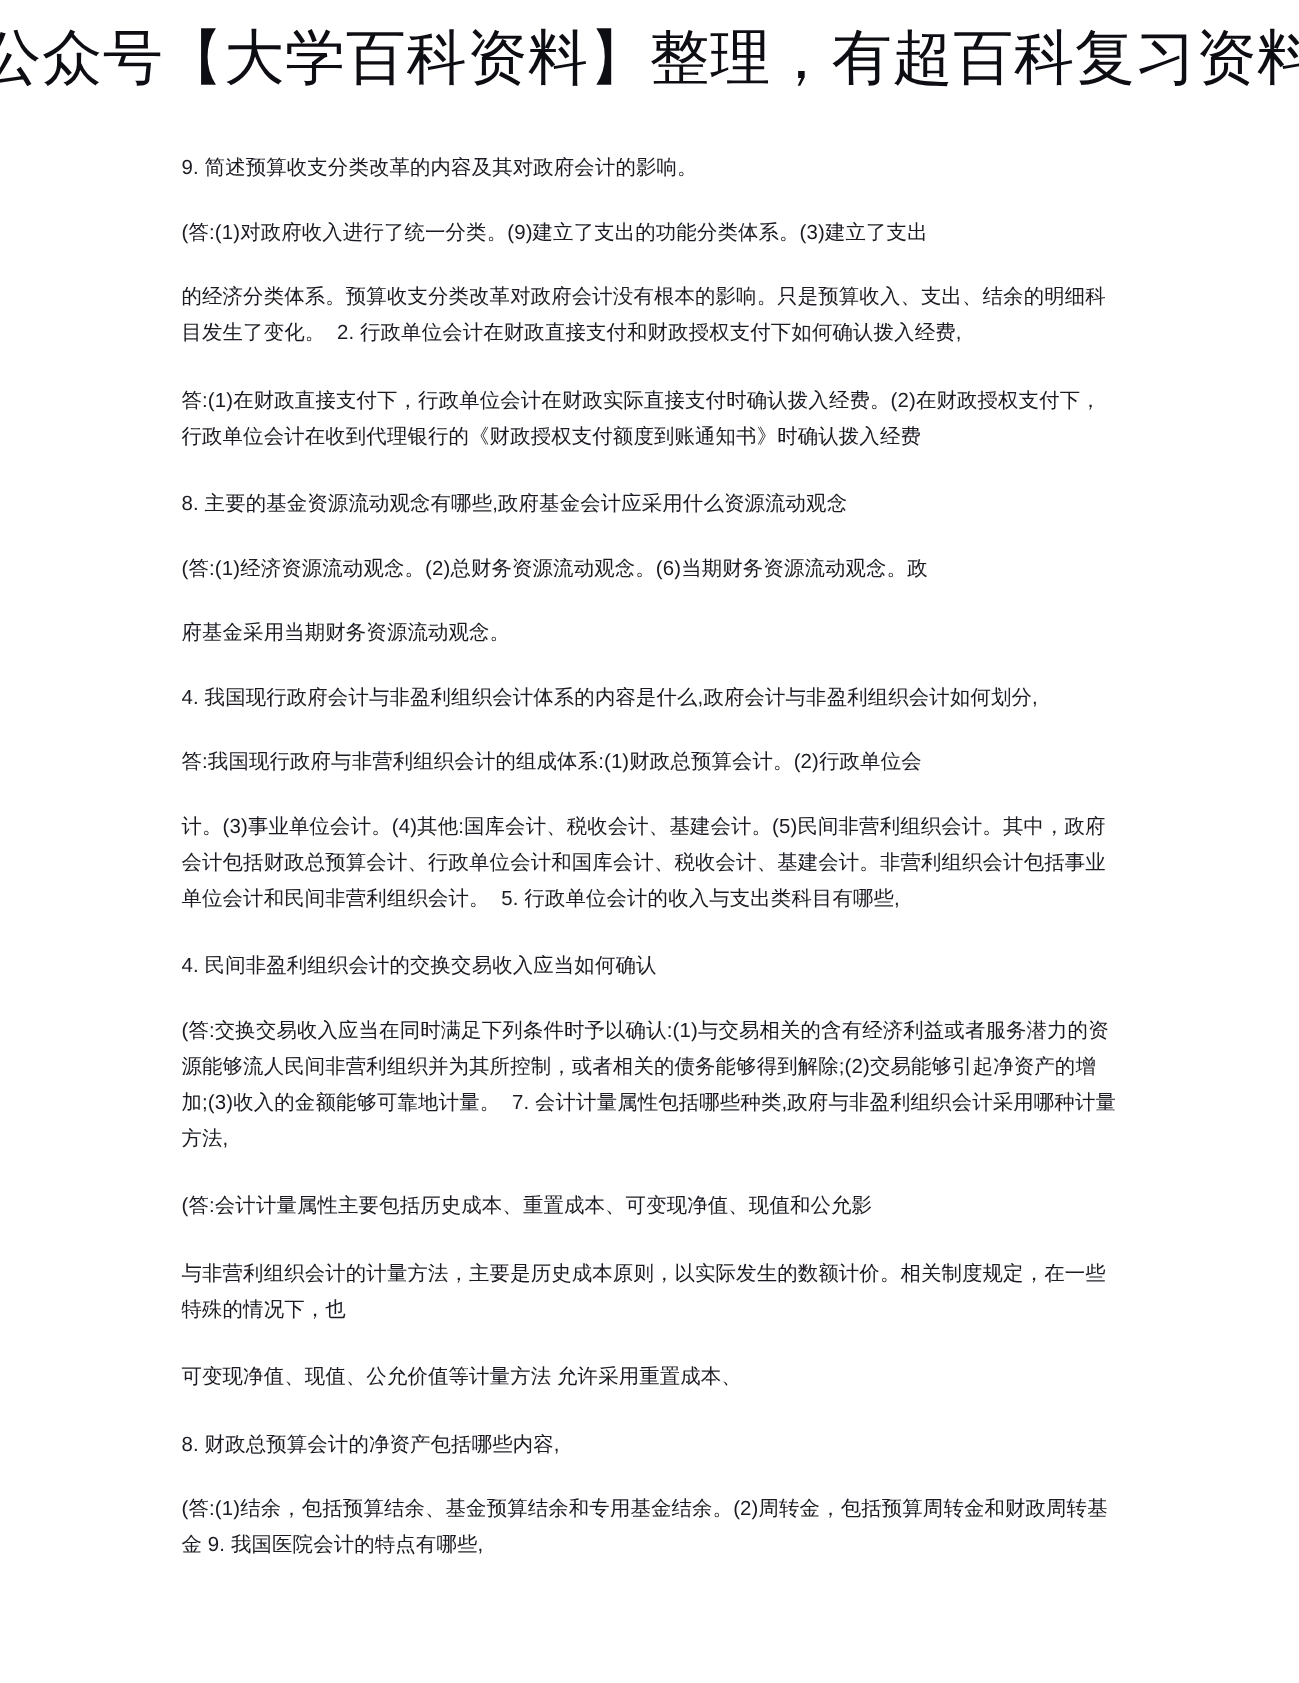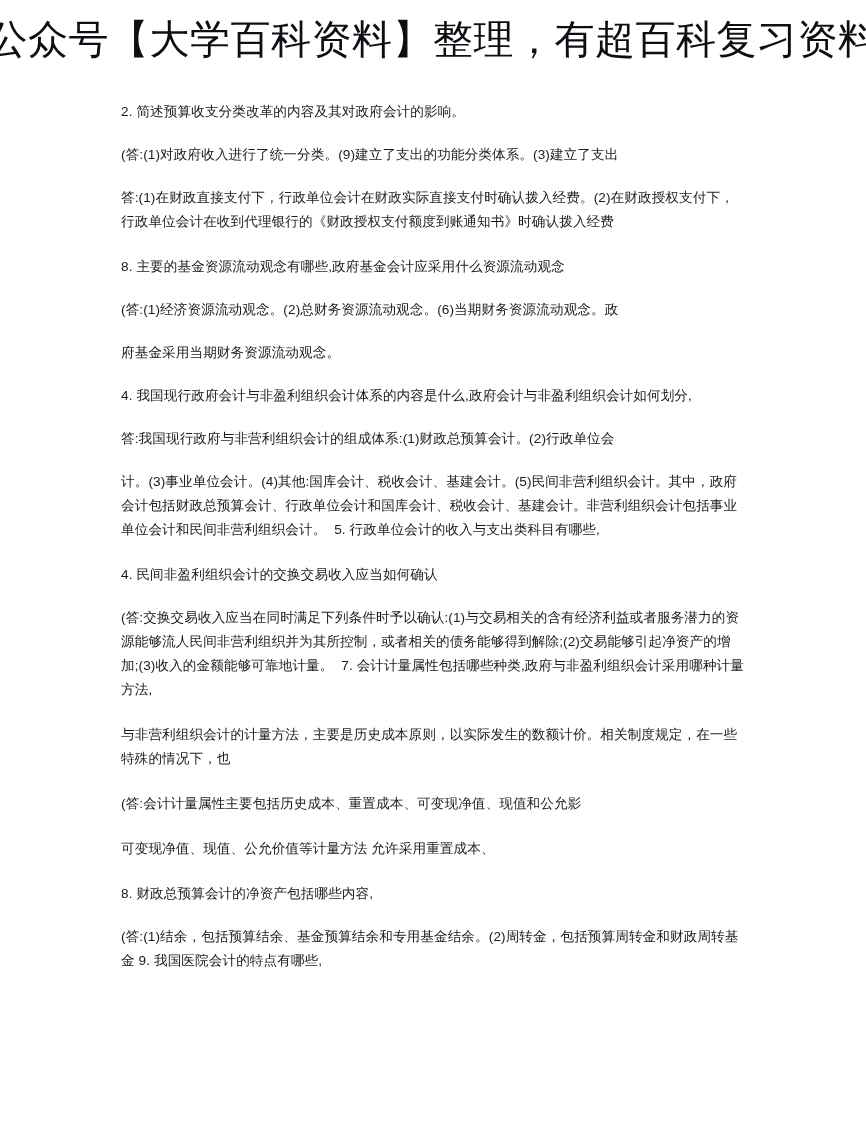--- a/index.html
+++ b/index.html
@@ -72,47 +72,48 @@
 <body>
 
 <div class="page">
 
   <div class="banner">
     <div class="banner-title">公众号【大学百科资料】整理，有超百科复习资料</div>
   </div>
 
   <div class="body-col">
 
-    <p class="para">2. 简述预算收支分类改革的内容及其对政府会计的影响。</p>
+    <p class="para">9. 简述预算收支分类改革的内容及其对政府会计的影响。</p>
 
     <p class="para">(答:(1)对政府收入进行了统一分类。(9)建立了支出的功能分类体系。(3)建立了支出</p>
 
+    <p class="para gap-lg">的经济分类体系。预算收支分类改革对政府会计没有根本的影响。只是预算收入、支出、结余的明细科目发生了变化。  2. 行政单位会计在财政直接支付和财政授权支付下如何确认拨入经费,</p>
 
     <p class="para gap-lg">答:(1)在财政直接支付下，行政单位会计在财政实际直接支付时确认拨入经费。(2)在财政授权支付下，行政单位会计在收到代理银行的《财政授权支付额度到账通知书》时确认拨入经费</p>
 
     <p class="para">8. 主要的基金资源流动观念有哪些,政府基金会计应采用什么资源流动观念</p>
 
     <p class="para">(答:(1)经济资源流动观念。(2)总财务资源流动观念。(6)当期财务资源流动观念。政</p>
 
     <p class="para">府基金采用当期财务资源流动观念。</p>
 
     <p class="para">4. 我国现行政府会计与非盈利组织会计体系的内容是什么,政府会计与非盈利组织会计如何划分,</p>
 
     <p class="para">答:我国现行政府与非营利组织会计的组成体系:(1)财政总预算会计。(2)行政单位会</p>
 
     <p class="para gap-lg">计。(3)事业单位会计。(4)其他:国库会计、税收会计、基建会计。(5)民间非营利组织会计。其中，政府会计包括财政总预算会计、行政单位会计和国库会计、税收会计、基建会计。非营利组织会计包括事业单位会计和民间非营利组织会计。  5. 行政单位会计的收入与支出类科目有哪些,</p>
 
 
     <p class="para">4. 民间非盈利组织会计的交换交易收入应当如何确认</p>
 
     <p class="para gap-lg">(答:交换交易收入应当在同时满足下列条件时予以确认:(1)与交易相关的含有经济利益或者服务潜力的资源能够流人民间非营利组织并为其所控制，或者相关的债务能够得到解除;(2)交易能够引起净资产的增加;(3)收入的金额能够可靠地计量。  7. 会计计量属性包括哪些种类,政府与非盈利组织会计采用哪种计量方法,</p>
 
+    <p class="para gap-lg">(答:会计计量属性主要包括历史成本、重置成本、可变现净值、现值和公允影</p>
+
     <p class="para gap-lg">与非营利组织会计的计量方法，主要是历史成本原则，以实际发生的数额计价。相关制度规定，在一些特殊的情况下，也</p>
-
-    <p class="para gap-lg">(答:会计计量属性主要包括历史成本、重置成本、可变现净值、现值和公允影</p>
 
     <p class="para gap-lg">可变现净值、现值、公允价值等计量方法 允许采用重置成本、</p>
 
     <p class="para">8. 财政总预算会计的净资产包括哪些内容,</p>
 
     <p class="para">(答:(1)结余，包括预算结余、基金预算结余和专用基金结余。(2)周转金，包括预算周转金和财政周转基金 9. 我国医院会计的特点有哪些,</p>
 
   </div>
 
 </div>

